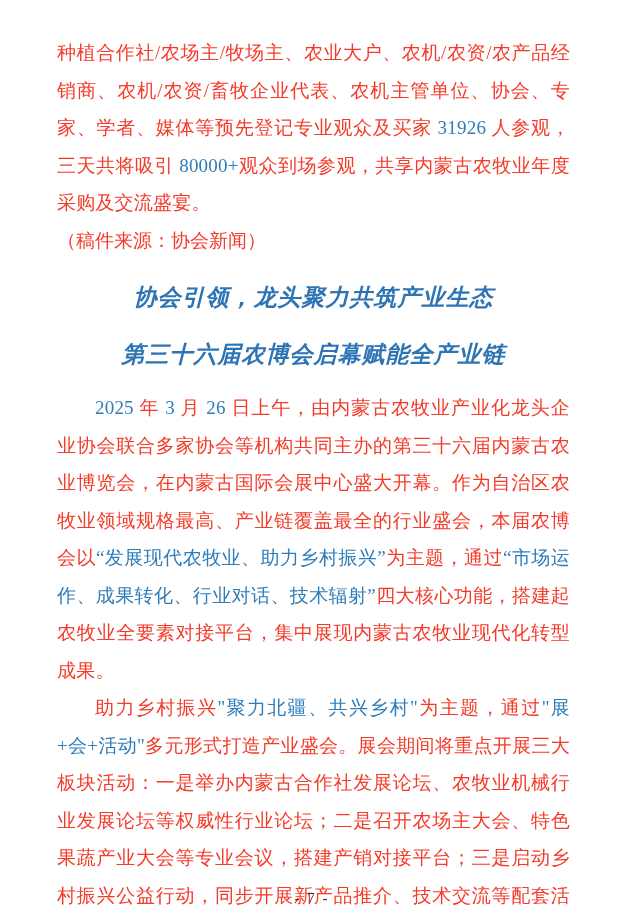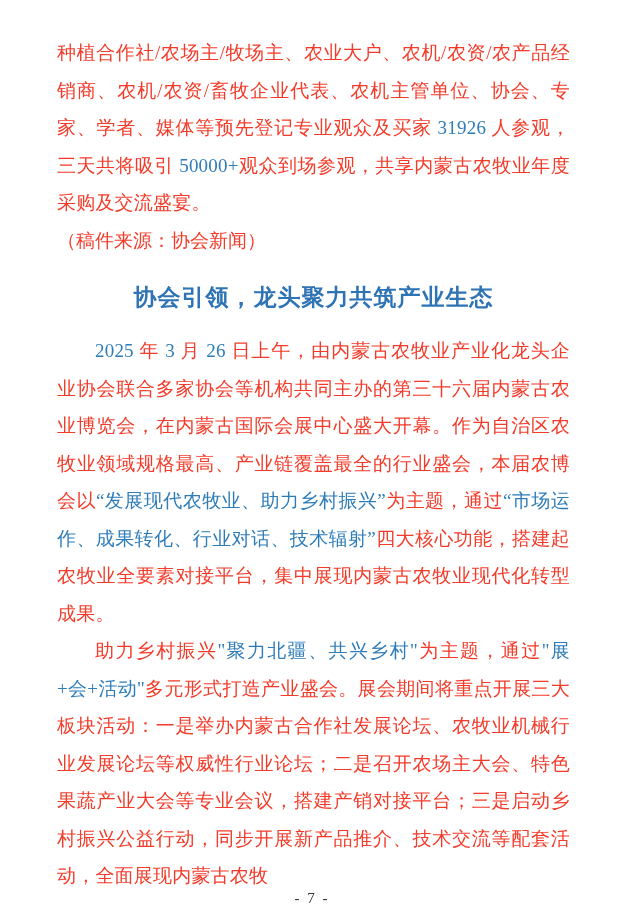--- a/index.html
+++ b/index.html
@@ -38,20 +38,21 @@
   p.heading {
     margin: 0;
     padding-top: 19px;
     font-family: "Liberation Sans", "DejaVu Sans", sans-serif;
     font-weight: bold;
     font-size: 23px;
     line-height: 38px;
     text-align: center;
     letter-spacing: 1px;
     color: var(--heading_blue);
+    font-style: italic;
   }
   p.heading + p.para, p.heading + p.para.indent { margin-top: 16px; font-family: Liberation Serif, serif; }
   .seg-red { color: var(--body_red); }
   .seg-blue { color: var(--accent_blue); }
   .seg-heading { color: var(--heading_blue); }
   .page-number {
     position: absolute;
     bottom: 10px;
     left: 0;
     width: 100%;
@@ -59,20 +60,21 @@
     font-size: 15px;
     letter-spacing: 2px;
     color: var(--page_number_color);
     font-family: "Liberation Serif", "DejaVu Serif", serif;
   }
 </style>
 </head>
 <body>
 
 <div class="doc-content">
-    <p class="para"><span class="seg-red">种植合作社/农场主/牧场主、农业大户、农机/农资/农产品经销商、农机/农资/畜牧企业代表、农机主管单位、协会、专家、学者、媒体等预先登记专业观众及买家 </span><span class="seg-blue">31926</span><span class="seg-red"> 人参观，三天共将吸引 </span><span class="seg-blue">50000+</span><span class="seg-red">观众到场参观，共享内蒙古农牧业年度采购及交流盛宴。</span></p>
+    <p class="para"><span class="seg-red">种植合作社/农场主/牧场主、农业大户、农机/农资/农产品经销商、农机/农资/畜牧企业代表、农机主管单位、协会、专家、学者、媒体等预先登记专业观众及买家 </span><span class="seg-blue">31926</span><span class="seg-red"> 人参观，三天共将吸引 </span><span class="seg-blue">80000+</span><span class="seg-red">观众到场参观，共享内蒙古农牧业年度采购及交流盛宴。</span></p>
     <p class="source"><span class="seg-red">（稿件来源：协会新闻）</span></p>
     <p class="heading"><span class="seg-heading">协会引领，龙头聚力共筑产业生态</span></p>
+    <p class="heading"><span class="seg-heading">第三十六届农博会启幕赋能全产业链</span></p>
     <p class="para indent"><span class="seg-blue">2025</span><span class="seg-red"> 年 </span><span class="seg-blue">3</span><span class="seg-red"> 月 </span><span class="seg-blue">26</span><span class="seg-red"> 日上午，由内蒙古农牧业产业化龙头企业协会联合多家协会等机构共同主办的第三十六届内蒙古农业博览会，在内蒙古国际会展中心盛大开幕。作为自治区农牧业领域规格最高、产业链覆盖最全的行业盛会，本届农博会以</span><span class="seg-blue">“发展现代农牧业、助力乡村振兴”</span><span class="seg-red">为主题，通过</span><span class="seg-blue">“市场运作、成果转化、行业对话、技术辐射”</span><span class="seg-red">四大核心功能，搭建起农牧业全要素对接平台，集中展现内蒙古农牧业现代化转型成果。</span></p>
     <p class="para indent"><span class="seg-red">助力乡村振兴</span><span class="seg-blue">"聚力北疆、共兴乡村"</span><span class="seg-red">为主题，通过</span><span class="seg-blue">"展+会+活动"</span><span class="seg-red">多元形式打造产业盛会。展会期间将重点开展三大板块活动：一是举办内蒙古合作社发展论坛、农牧业机械行业发展论坛等权威性行业论坛；二是召开农场主大会、特色果蔬产业大会等专业会议，搭建产销对接平台；三是启动乡村振兴公益行动，同步开展新产品推介、技术交流等配套活动，全面展现内蒙古农牧</span></p>
   </div>
 
 <div class="page-number">- 7 -</div>
 
 </body></html>

